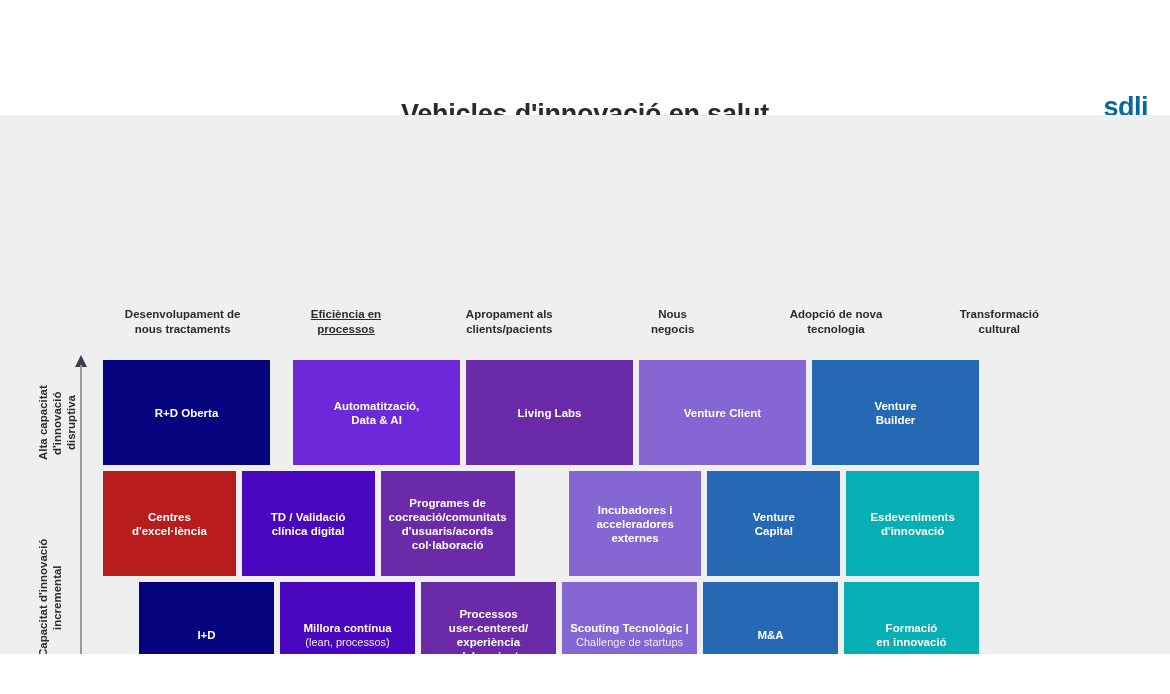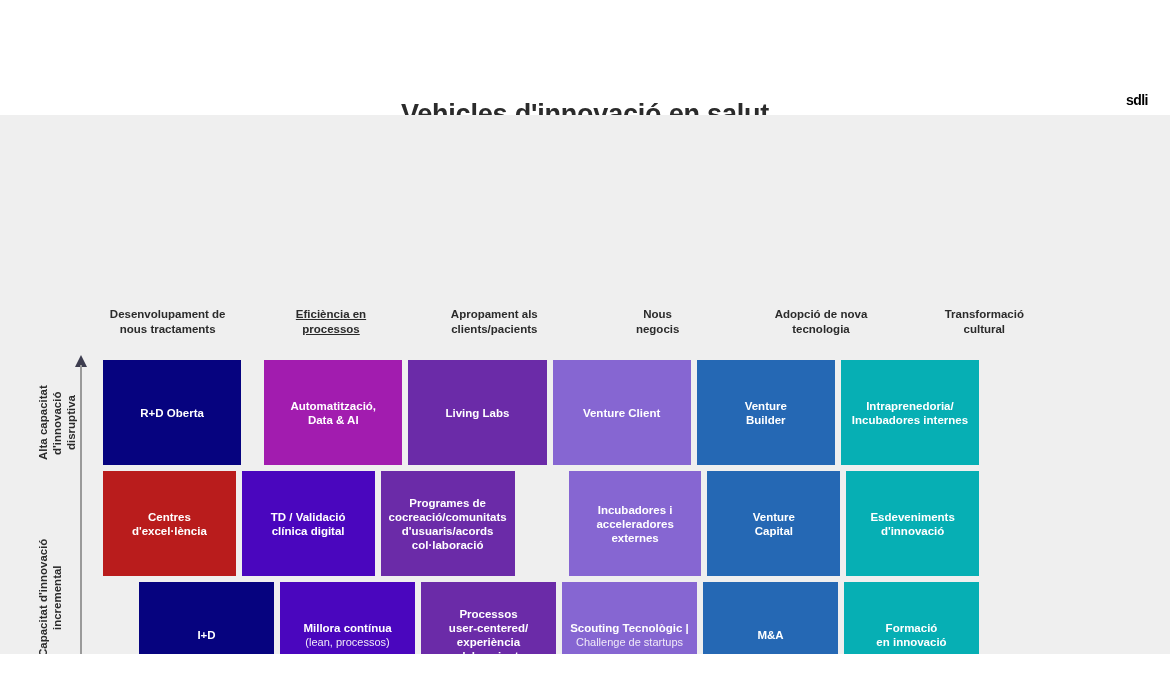--- a/index.html
+++ b/index.html
@@ -31,23 +31,23 @@
     font-size: 27px;
     font-weight: bold;
     color: #2b2b2b;
     letter-spacing: -0.2px;
     margin-top: 17px;
   }
   .brand-logo {
     position: absolute;
     right: 22px;
     top: 92px;
-    font-size: 14px;
-    font-weight: bold;
-    color: #000000;
+    font-size: 27px;
+    font-weight: bold;
+    color: #0369a1;
     letter-spacing: -0.5px;
   }
 
   
   .canvas {
     position: absolute;
     left: 0; top: 115px;
     width: 1170px;
     height: 539px;
     background: #efefef;
@@ -64,21 +64,21 @@
   .matrix {
     position: absolute;
     left: 103px;
     top: 245px;
     width: 980px;
     height: 327px;
   }
 
   .col-headers {
     position: absolute;
-    left: 86px;
+    left: 101px;
     top: 192px;
     width: 980px;
     height: 40px;
     display: flex;
   }
   .col-header {
     flex: 1 1 0;
     text-align: center;
     font-size: 11.5px;
     font-weight: bold;
@@ -209,37 +209,33 @@
       <div class="col-header" style="white-space: pre-line;">Transformació
 cultural</div>
     </div>
 
   <div class="matrix">
     <div class="grid-rows">
         <div class="grid-row">
           <div class="cell" style="background: rgb(6, 3, 127);">
             <div class="cell-title">R+D Oberta</div>
           </div>
-          <div class="cell" style="background: #a21caf; margin-left: 17px;">
+          <div class="cell" style="background: #6d28d9; margin-left: 17px;">
             <div class="cell-title">Automatització,
 Data &amp; AI</div>
           </div>
           <div class="cell" style="background: rgb(107, 43, 168);">
             <div class="cell-title">Living Labs</div>
           </div>
           <div class="cell" style="background: rgb(134, 102, 210);">
             <div class="cell-title">Venture Client</div>
           </div>
           <div class="cell" style="background: rgb(37, 104, 180);">
             <div class="cell-title">Venture
 Builder</div>
-          </div>
-          <div class="cell" style="background: rgb(6, 175, 180);">
-            <div class="cell-title">Intraprenedoria/
-Incubadores internes</div>
           </div>
         </div>
         <div class="grid-row">
           <div class="cell" style="background: #b91c1c;">
             <div class="cell-title">Centres
 d'excel·lència</div>
           </div>
           <div class="cell" style="background: rgb(74, 6, 190);">
             <div class="cell-title">TD / Validació
 clínica digital</div>

